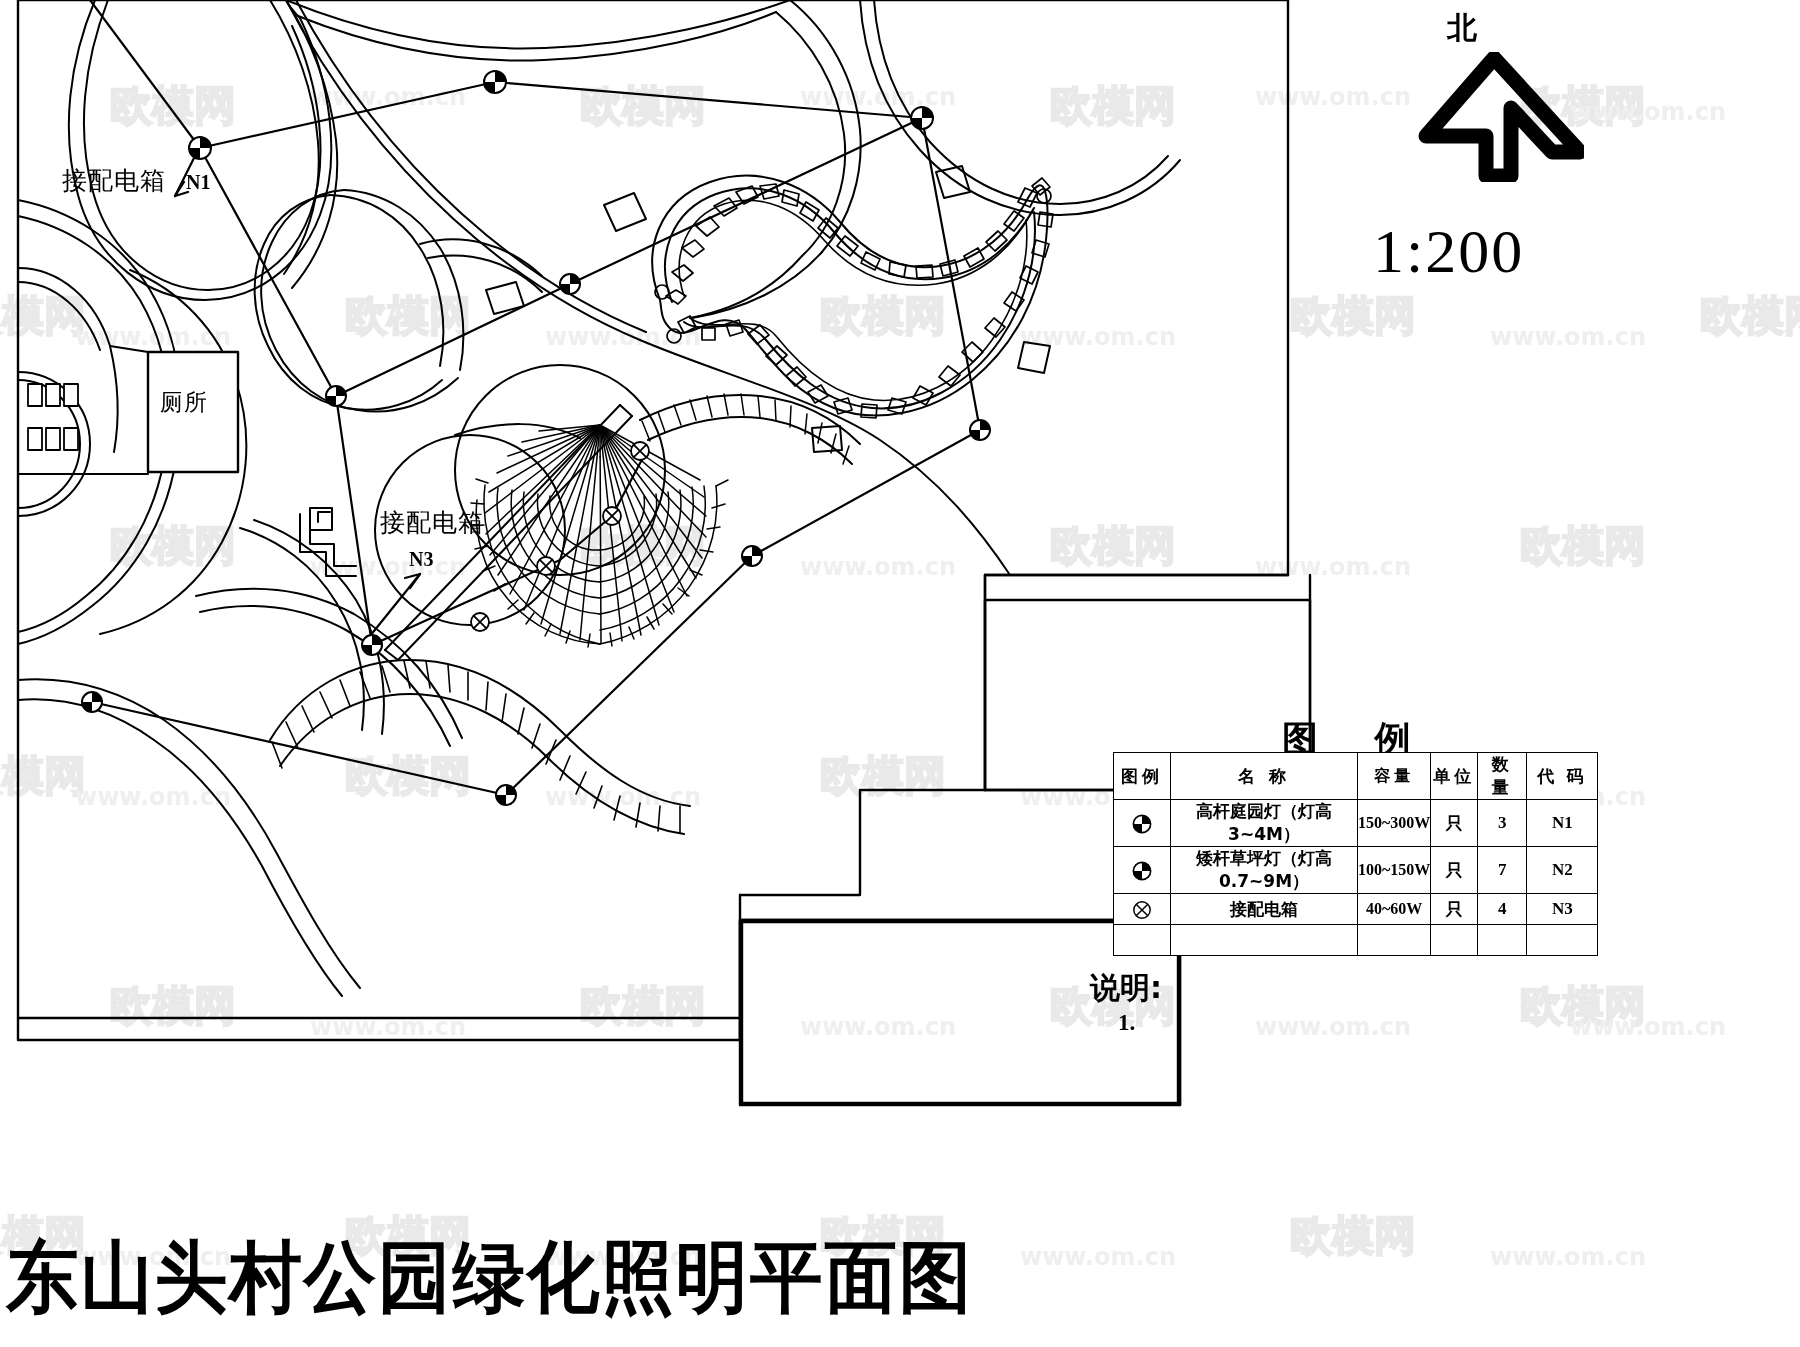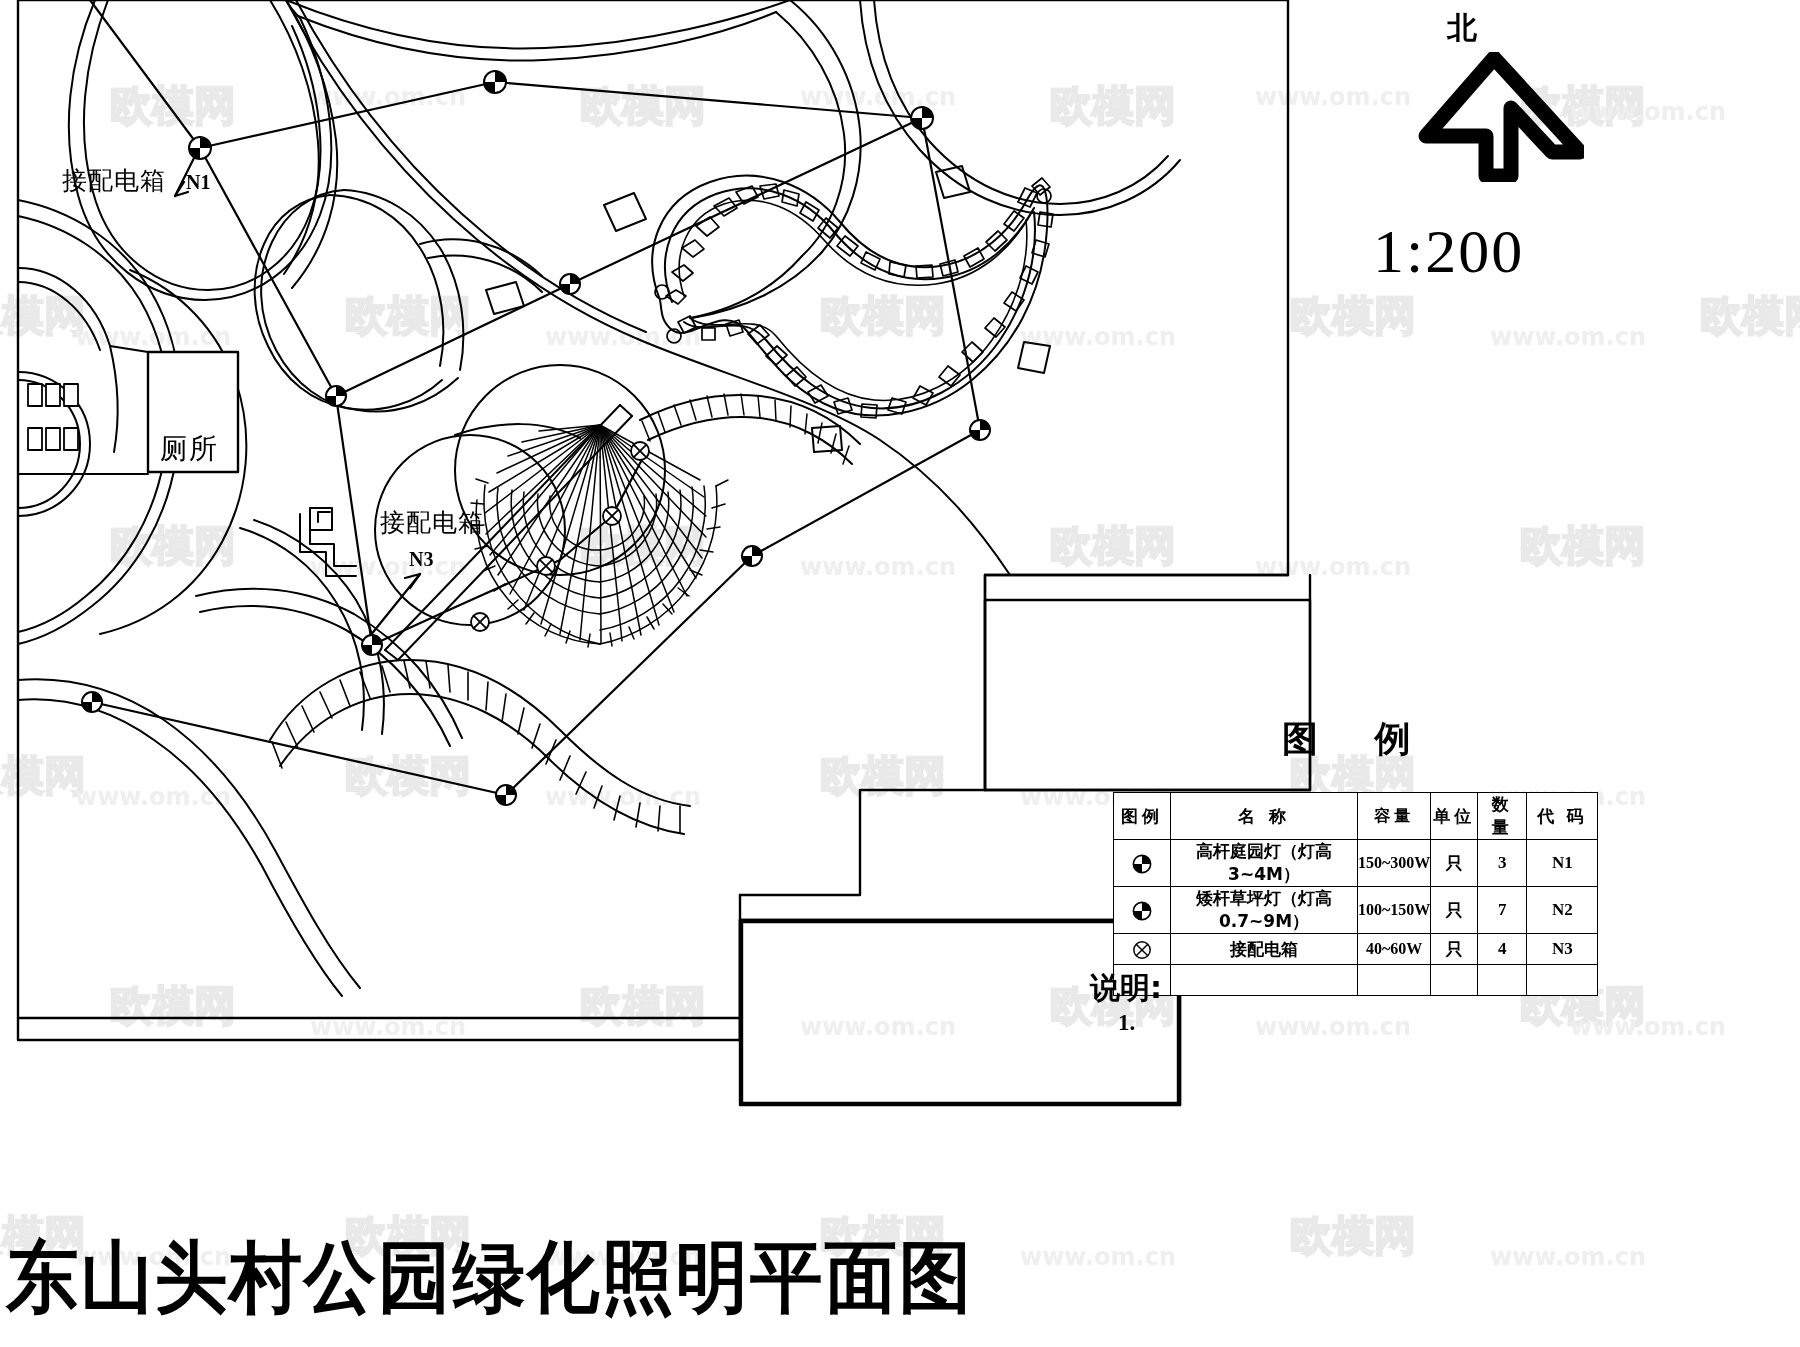--- a/index.html
+++ b/index.html
@@ -36,21 +36,21 @@
     font-family: "DejaVu Sans", "Liberation Sans", sans-serif;
     font-weight: 400;
     color: #000;
     white-space: nowrap;
     line-height: 1.05;
   }
   #label-n1        { left: 62px;  top: 168px; font-size: 25px; letter-spacing: 1px; }
   #label-n1-code   { left: 186px; top: 172px; font-size: 20px; font-family: "Liberation Serif", serif; font-weight:700;}
   #label-n3        { left: 380px; top: 510px; font-size: 25px; letter-spacing: 1px; }
   #label-n3-code   { left: 409px; top: 549px; font-size: 20px; font-family: "Liberation Serif", serif; font-weight:700;}
-  #label-toilet    { left: 160px; top: 390px; font-size: 28px; letter-spacing: 1px; margin-top: 44px; }
+  #label-toilet    { left: 160px; top: 390px; font-size: 23px; letter-spacing: 1px; }
 
   #north-char {
     left: 1447px; top: 12px;
     font-size: 30px; font-weight: 700;
   }
   #scale-text {
     left: 1373px; top: 176px;
     font-size: 62px;
     font-family: "Liberation Serif", serif;
     font-weight: 400;
@@ -94,21 +94,21 @@
     line-height: 1;
     transform: scaleX(0.93);
     transform-origin: left top;
     white-space: nowrap;
   }
 
   
   #legend-table {
     position: absolute;
     left: 1113px;
-    top: 792px;
+    top: 752px;
     border-collapse: collapse;
     font-family: "DejaVu Sans", "Liberation Sans", sans-serif;
     background: #fff;
   }
   #legend-table td, #legend-table th {
     border: 1.6px solid #000;
     padding: 0;
     text-align: center;
     vertical-align: middle;
     font-size: 17px;

